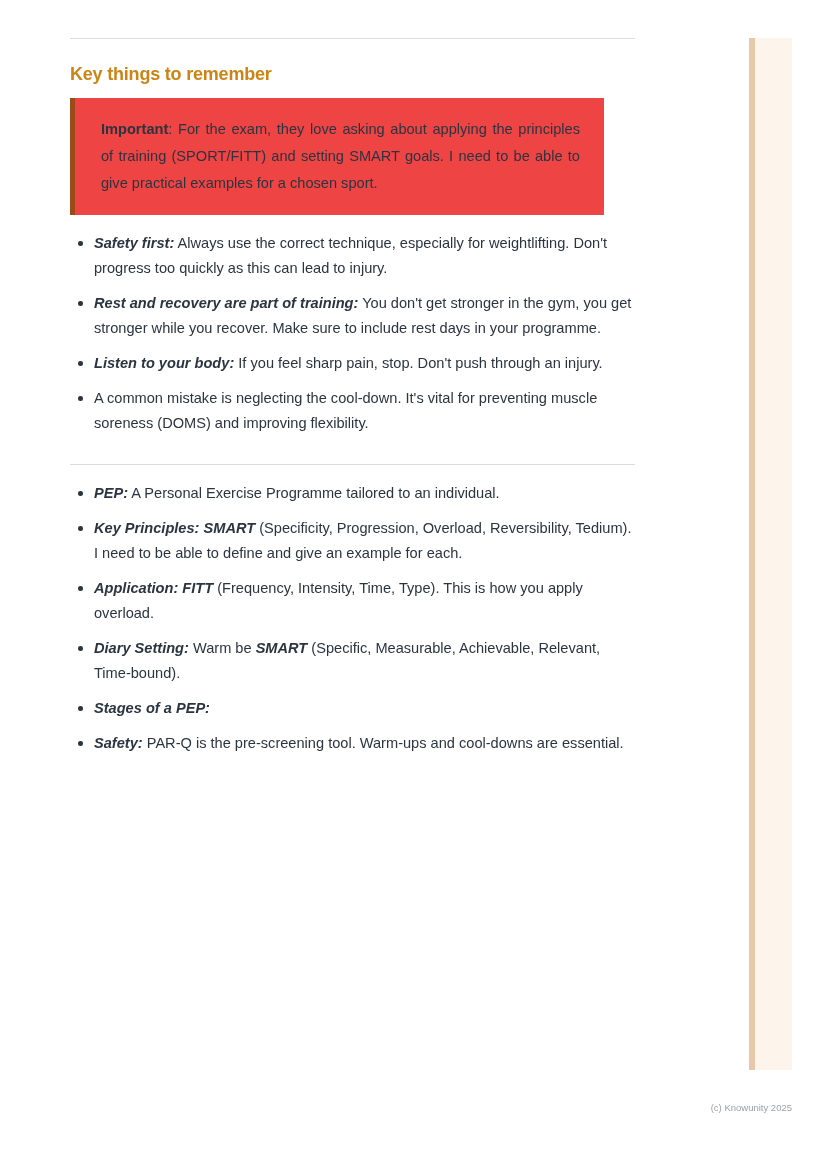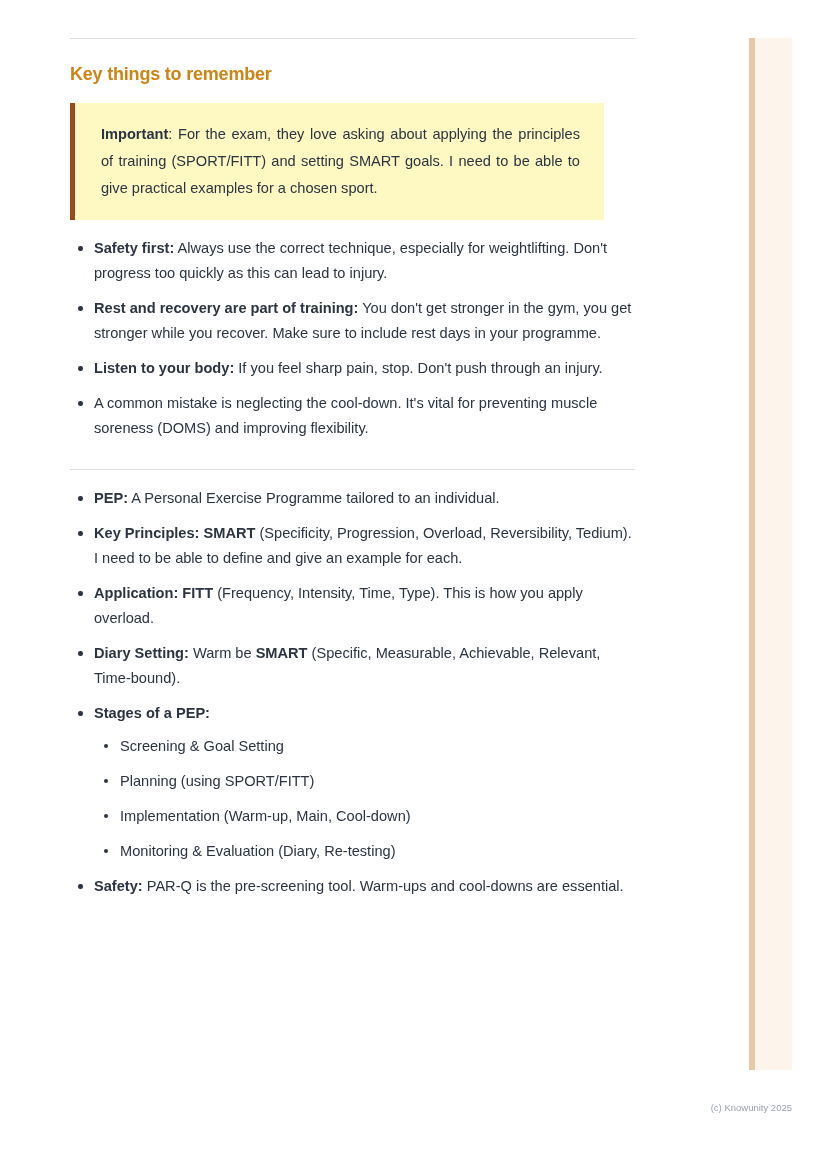--- a/index.html
+++ b/index.html
@@ -49,22 +49,22 @@
 
   h2.section-title {
     font-size: 18px;
     font-weight: bold;
     color: #cc8415;
     margin: 25px 0 0 0;
     letter-spacing: -0.2px;
   }
 
   .callout {
-    margin-top: 18px;
-    background: #fef9c3;
+    margin-top: 13px;
+    background: #ef4444;
     border-left: 5px solid #9c4a1a;
     padding: 18px 24px 18px 26px;
     width: 534px;
     box-sizing: border-box;
   }
   .callout p {
     margin: 0;
     font-size: 14.6px;
     line-height: 27px;
     text-align: justify;
@@ -88,21 +88,21 @@
   ul.bullets > li::before {
     content: "";
     position: absolute;
     left: 8px;
     top: 10px;
     width: 4.5px;
     height: 4.5px;
     border-radius: 50%;
     background: #2b3441;
   }
-  ul.bullets b { font-weight: bold; }
+  ul.bullets b { font-weight: bold; font-style: italic; }
 
   ul.sub-bullets {
     list-style: none;
     margin: 8px 0 0 0;
     padding: 0;
   }
   ul.sub-bullets > li {
     position: relative;
     padding-left: 26px;
     margin-bottom: 10px;
@@ -157,26 +157,20 @@
 
   <div class="rule mid"></div>
 
 
   <ul class="bullets">
     <li><b>PEP:</b><span> A Personal Exercise Programme tailored to an individual.</span></li>
     <li><b>Key Principles: SMART</b><span> (Specificity, Progression, Overload, Reversibility, Tedium). I need to be able to define and give an example for each.</span></li>
     <li><b>Application: FITT</b><span> (Frequency, Intensity, Time, Type). This is how you apply overload.</span></li>
     <li><b>Diary Setting:</b><span> Warm be </span><b>SMART</b><span> (Specific, Measurable, Achievable, Relevant, Time-bound).</span></li>
     <li><b>Stages of a PEP:</b>
-      <ul class="sub-bullets">
-        <li>Screening &amp; Goal Setting</li>
-        <li>Planning (using SPORT/FITT)</li>
-        <li>Implementation (Warm-up, Main, Cool-down)</li>
-        <li>Monitoring &amp; Evaluation (Diary, Re-testing)</li>
-      </ul>
     </li>
     <li><b>Safety:</b><span> PAR-Q is the pre-screening tool. Warm-ups and cool-downs are essential.</span></li>
   </ul>
 
 </div>
 
 <div class="footer">
   <span>(c) Knowunity 2025</span>
 </div>
 

